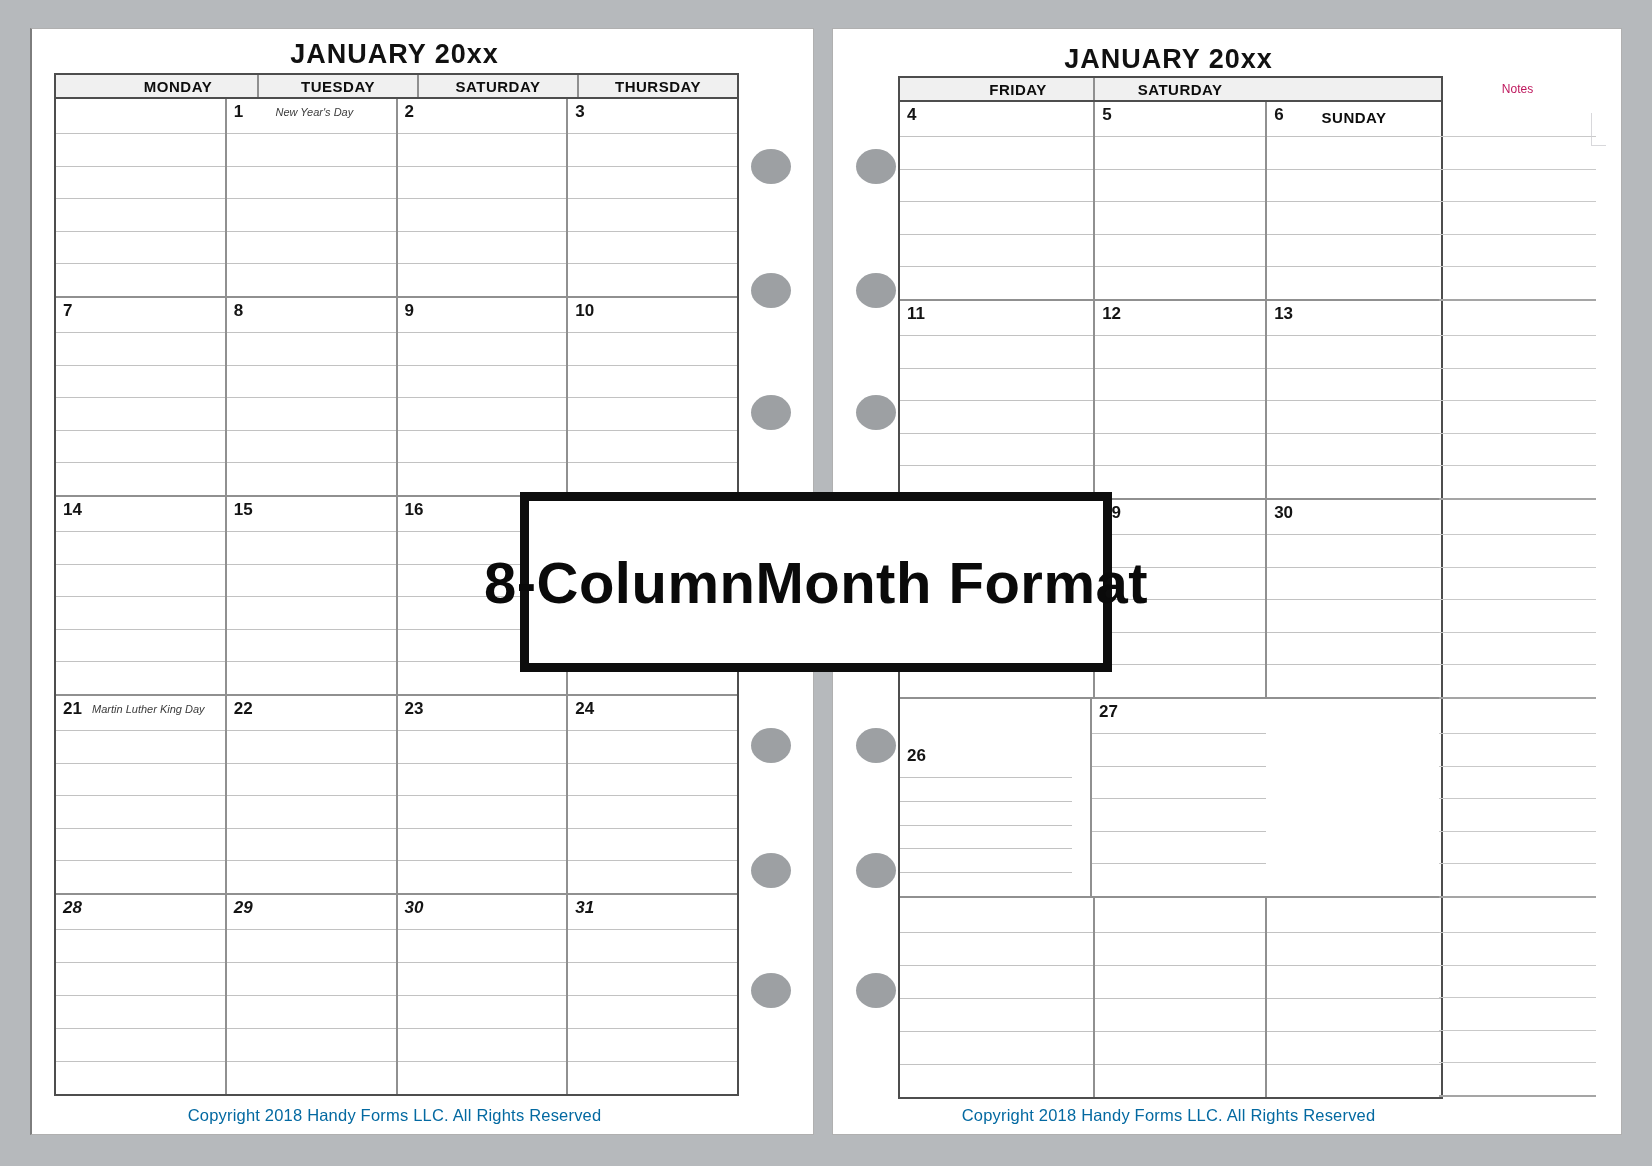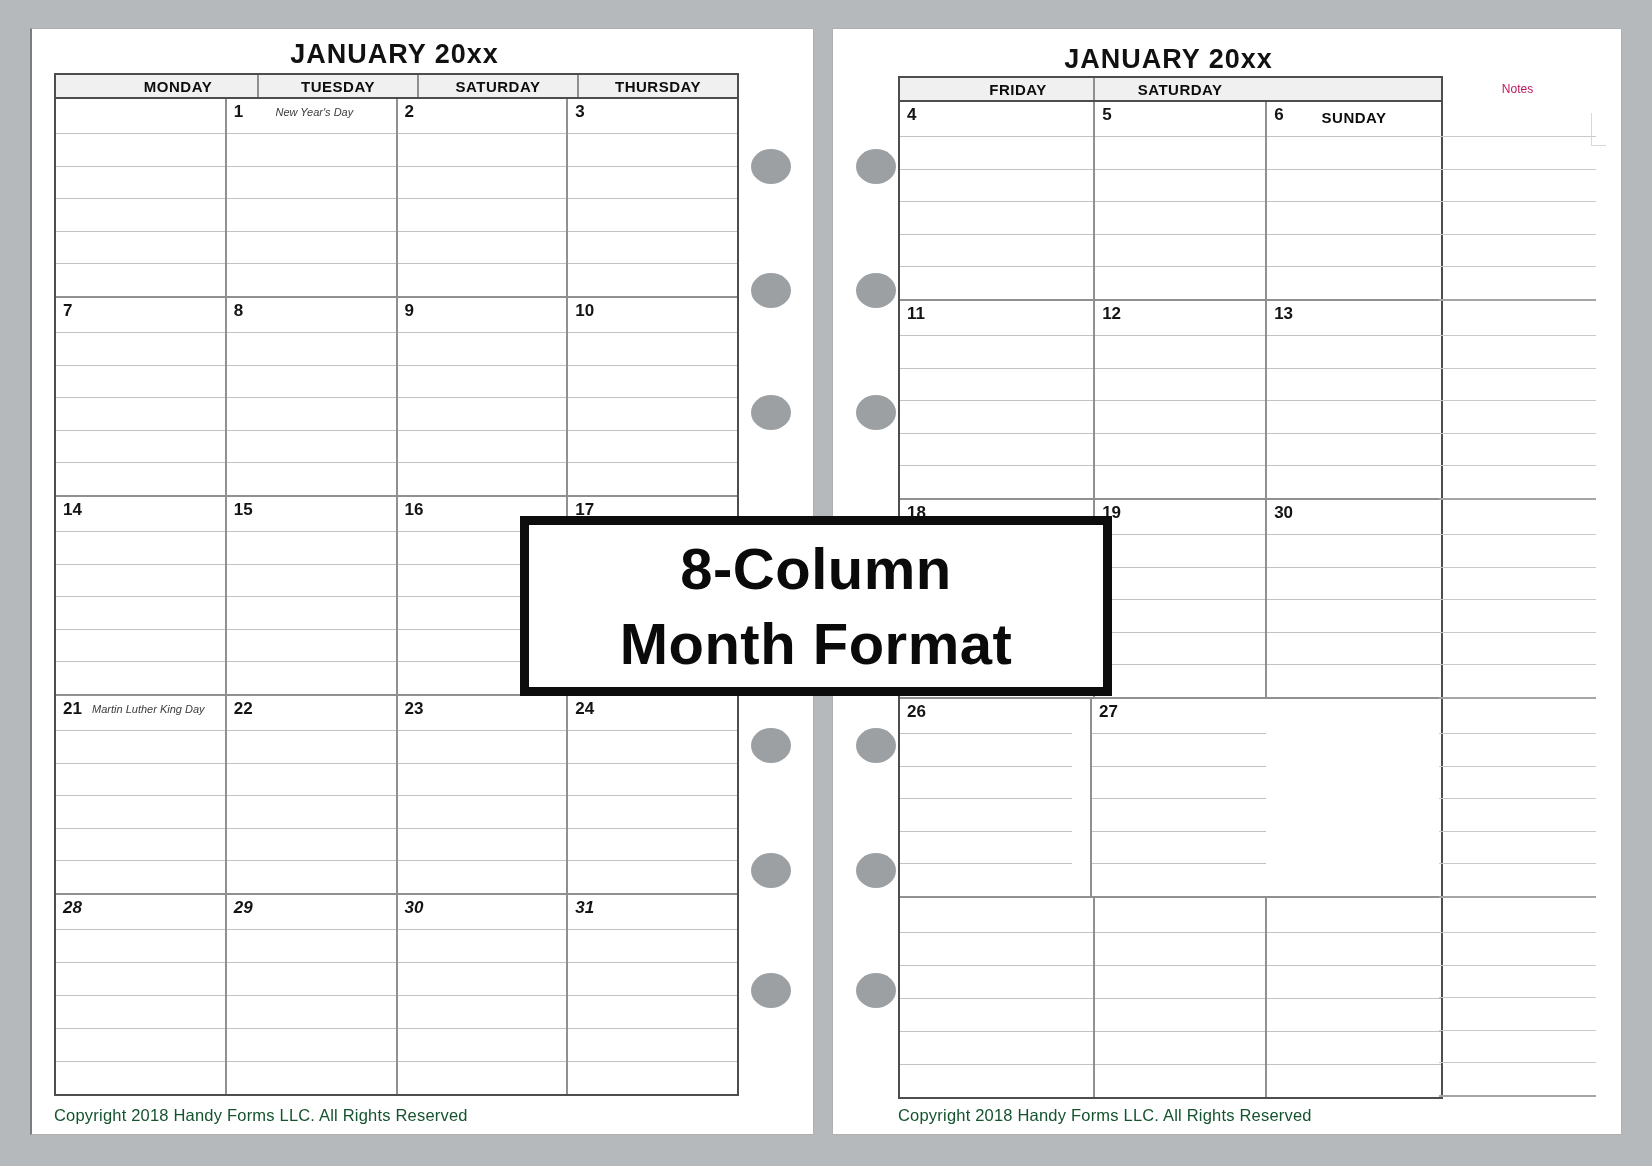--- a/index.html
+++ b/index.html
@@ -63,39 +63,39 @@
     display:flex;align-items:center;justify-content:center;
     font-size:12px;color:#be185d;
   }
   .notes-col{position:absolute;left:606px;top:73px;width:157px;}
   .nblock{height:199px;display:flex;flex-direction:column;box-sizing:border-box;}
   .ndate{height:35px;box-sizing:border-box;border-bottom:1px solid #c9c9c9;}
   .nsub{flex:1;border-bottom:1px solid #c9c9c9;}
   .nsub.nend{border-bottom:2px solid #a5a5a5;}
 
   .copyright{
-    position:absolute;top:1077px;
-    font-size:16.5px;color:#14532d;letter-spacing:.2px;
+    position:absolute;top:1077px;text-align:center;
+    font-size:16.5px;color:#0369a1;letter-spacing:.2px;
   }
   .copy-left{left:22px;width:681px;}
   .copy-right{left:65px;width:541px;}
 
   .hole{
     position:absolute;width:40px;height:35px;border-radius:50%;
     background:#9da0a3;
   }
   .sheet-left .hole{left:719px;}
   .sheet-right .hole{left:23px;}
   .hole.h1{top:120px;} .hole.h2{top:244px;} .hole.h3{top:366px;}
   .hole.h4{top:699px;} .hole.h5{top:824px;} .hole.h6{top:944px;}
 
   .banner{
-    position:absolute;left:520px;top:516px;width:592px;height:180px;
+    position:absolute;left:520px;top:492px;width:592px;height:180px;
     background:#ffffff;border:9px solid #0d0d0d;box-sizing:border-box;
-    display:flex;flex-direction:column;align-items:center;justify-content:center;
+    display:flex;flex-direction:row;align-items:center;justify-content:center;
     z-index:50;
   }
   .banner-line{
     font-weight:bold;font-size:58px;line-height:75px;color:#0a0a0a;
     letter-spacing:0.5px;white-space:nowrap;
   }
 
   .corner-artifact{
     position:absolute;left:758px;top:84px;width:14px;height:32px;
     border-left:1px solid #cfcfd3;border-bottom:1px solid #cfcfd3;opacity:.8;
@@ -433,21 +433,21 @@
             <span class="num">30</span>
           </div>
           <div class="sub"></div>
           <div class="sub"></div>
           <div class="sub"></div>
           <div class="sub"></div>
           <div class="sub lastsub"></div>
         </div>
       </div>
       <div class="week">
-        <div class="day-cell" style="flex: 0 0 31.8%;">
+        <div class="day-cell" style="flex: 0 0 31.8%; margin-top: 44px;">
           <div class="date-row">
             <span class="num">26</span>
           </div>
           <div class="sub"></div>
           <div class="sub"></div>
           <div class="sub"></div>
           <div class="sub"></div>
           <div class="sub lastsub"></div>
         </div>
         <div class="day-cell" style="flex: 0 0 32.5%; margin-left: 18px;">

